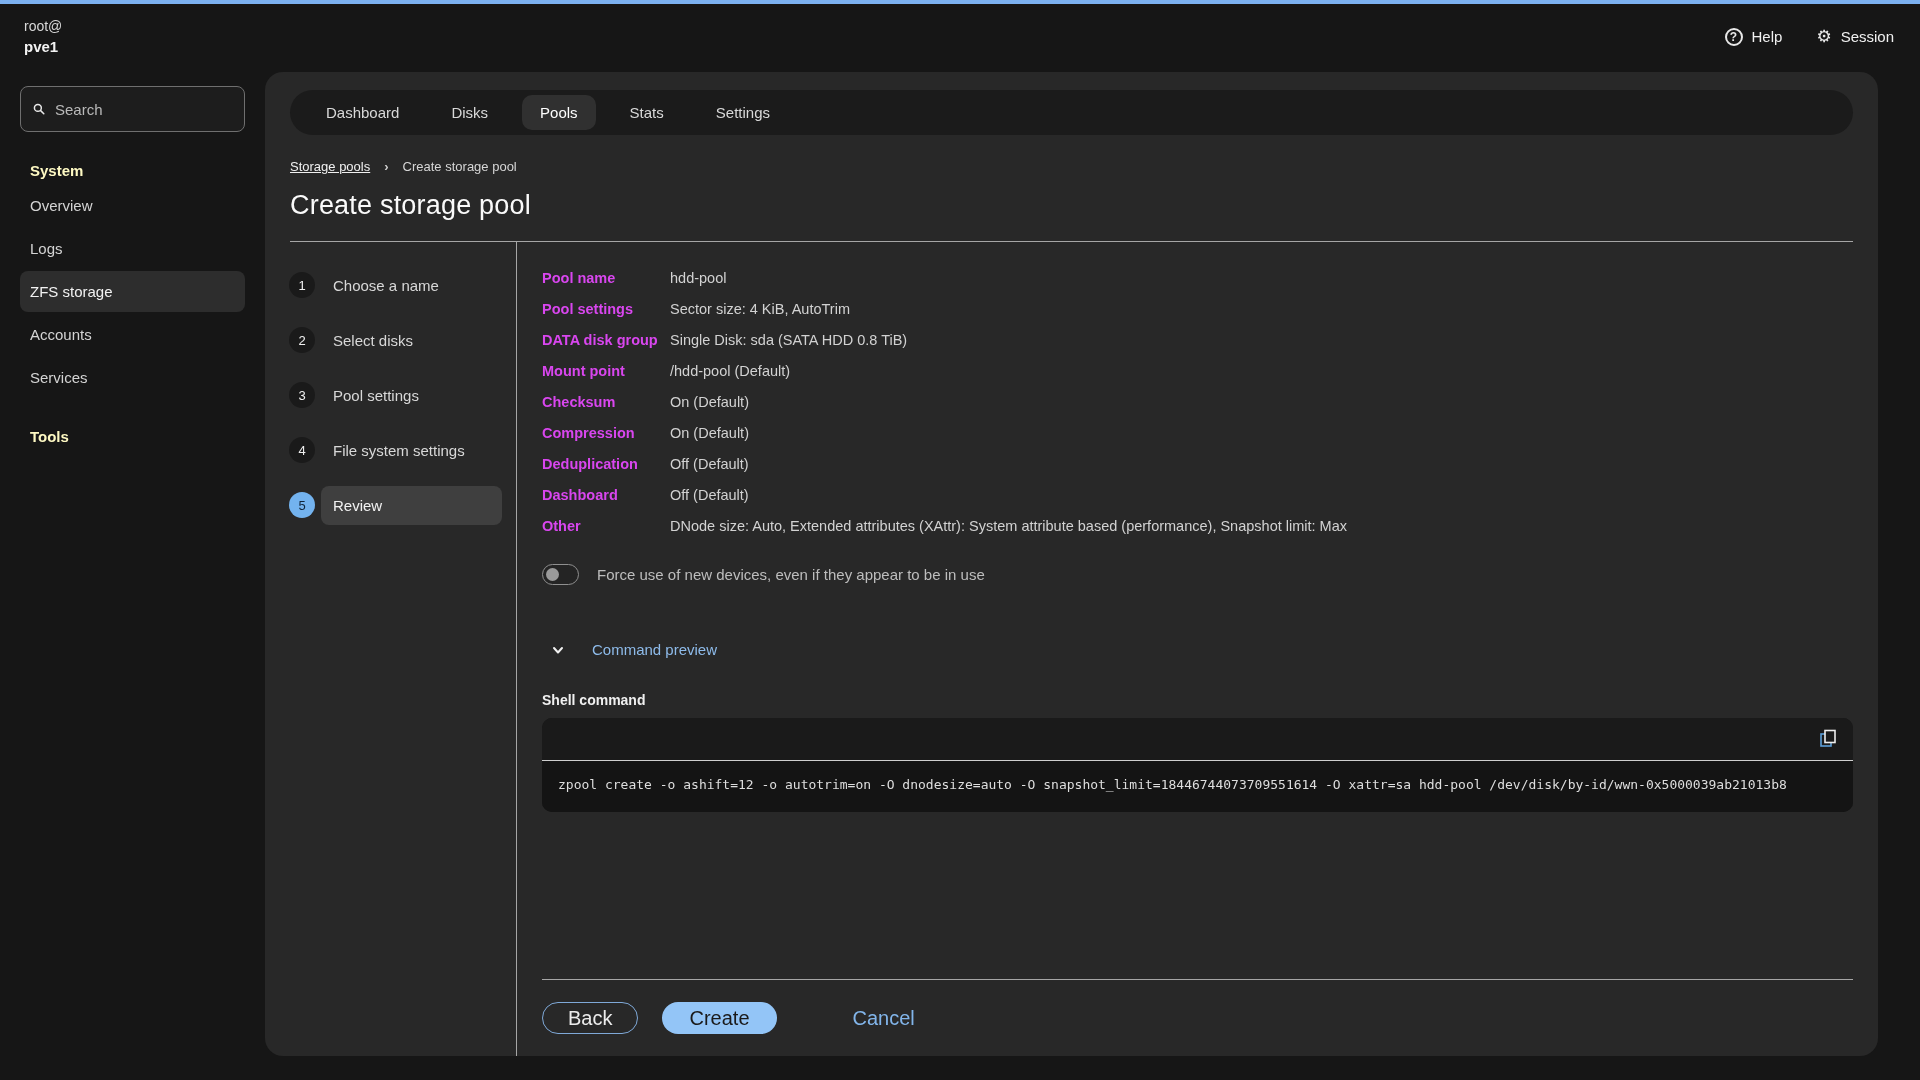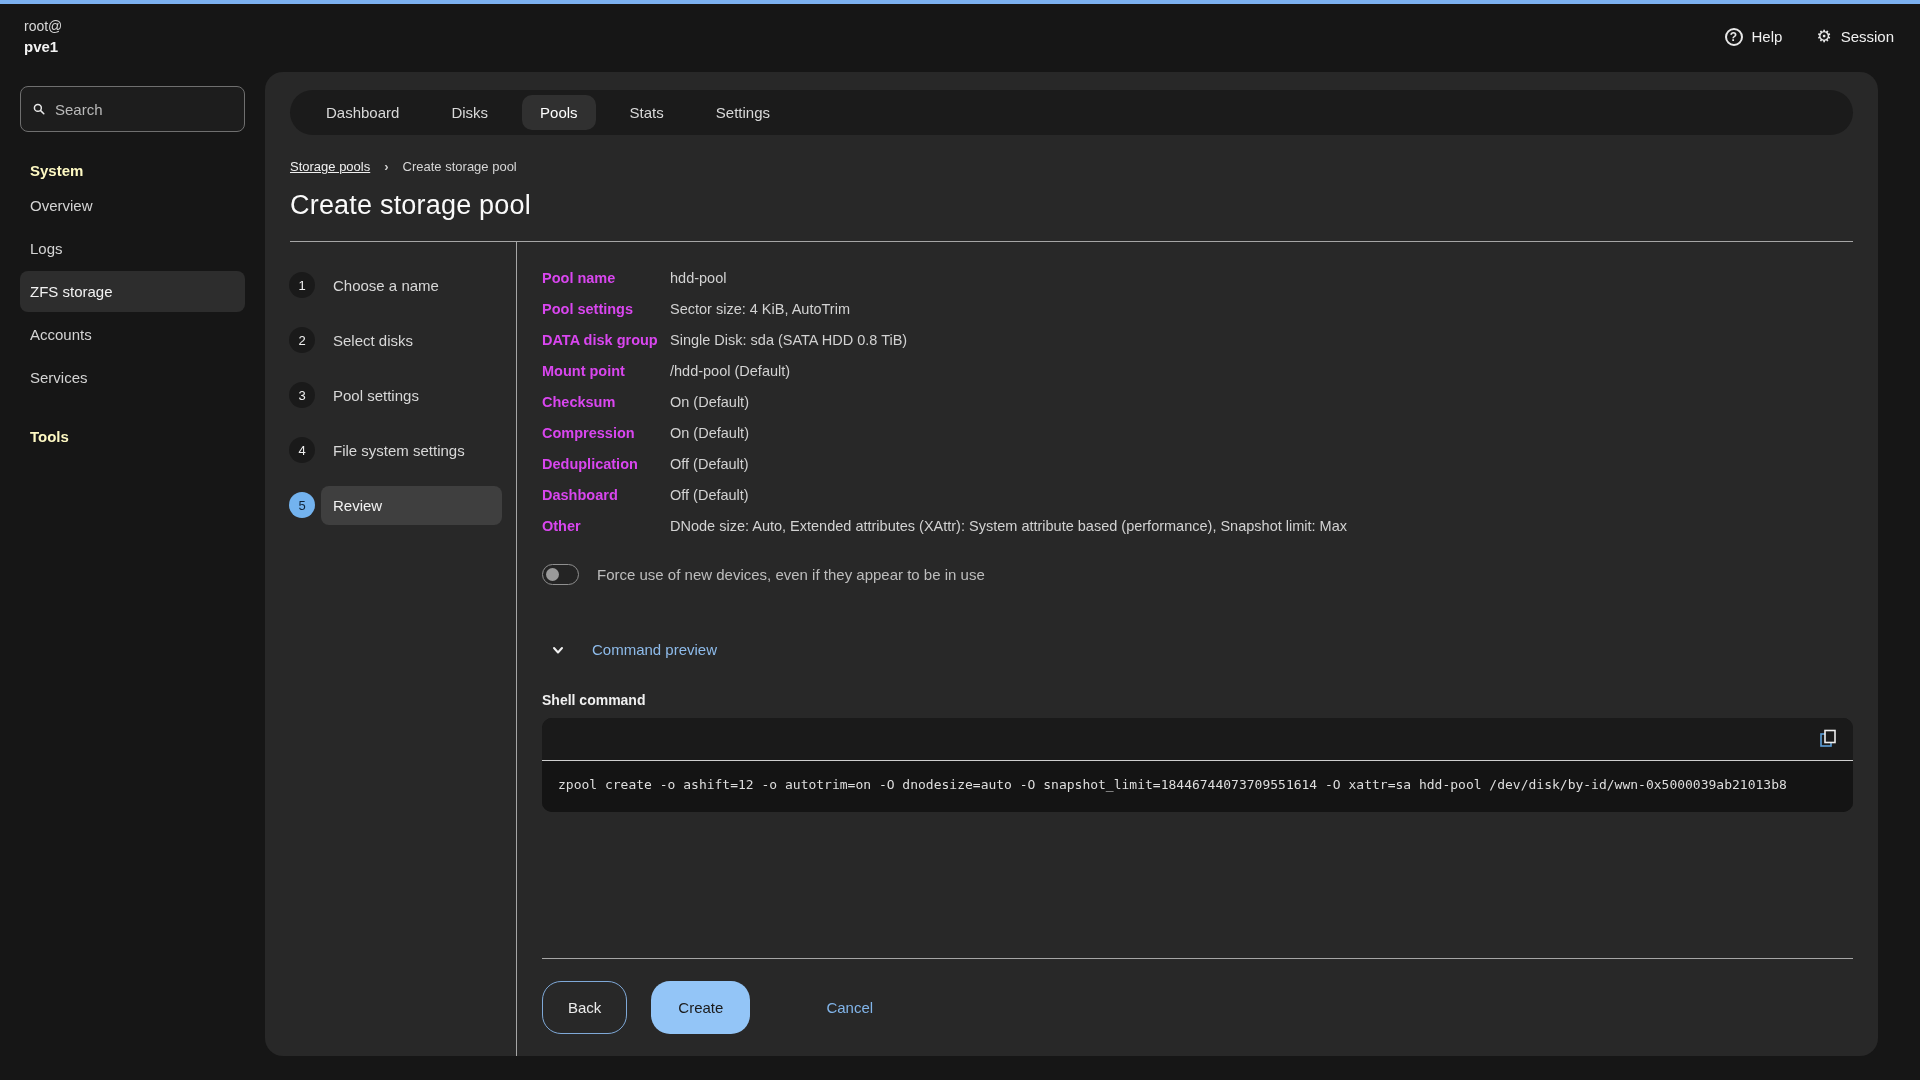--- a/index.html
+++ b/index.html
@@ -113,21 +113,21 @@
   .code-toolbar { height:43px; display:flex; justify-content:flex-end; align-items:center; padding:0 14px; background:#1a1a1a; border-bottom:1px solid #cfcfcf; }
   .copy-btn { background:none; border:none; cursor:pointer; width:22px; height:22px; position:relative; }
   .code-pre {
     font-family:"DejaVu Sans Mono","Liberation Mono",monospace; font-size:13px;
     color:#dedede; padding:16px 16px 20px 16px; background:#141414;
     white-space:pre; overflow:hidden;
   }
 
   
   .wizard-footer { border-top:1px solid #a6a6a6; padding:22px 0; display:flex; align-items:center; gap:18px; }
-  .btn { font-family:"Liberation Sans",sans-serif; font-size:15px; border-radius:19px; cursor:pointer; height:53px; }
+  .btn { font-family:"Liberation Sans",sans-serif; font-size:20px; border-radius:19px; cursor:pointer; height:32px; }
   .btn-back { background:transparent; border:1px solid #7fa9d8; color:#ececec; padding:0 25px; }
   .btn-create { background:#93c5f7; border:none; color:#1a1a1a; padding:0 27px; margin-left:6px; }
   .btn-cancel { background:none; border:none; color:#82b5ea; padding:0 10px; margin-left:48px; }
 </style>
 </head>
 <body>
 
 <div class="top-accent"></div>
 
 <header class="masthead">

